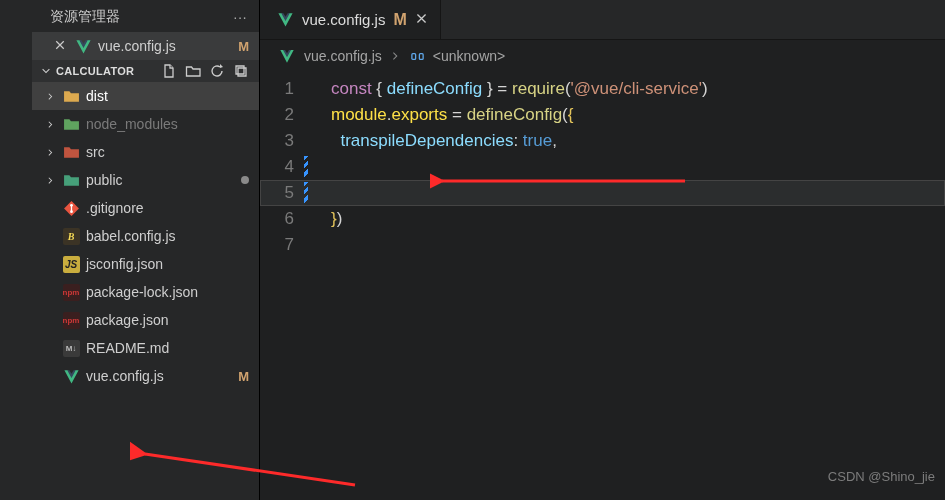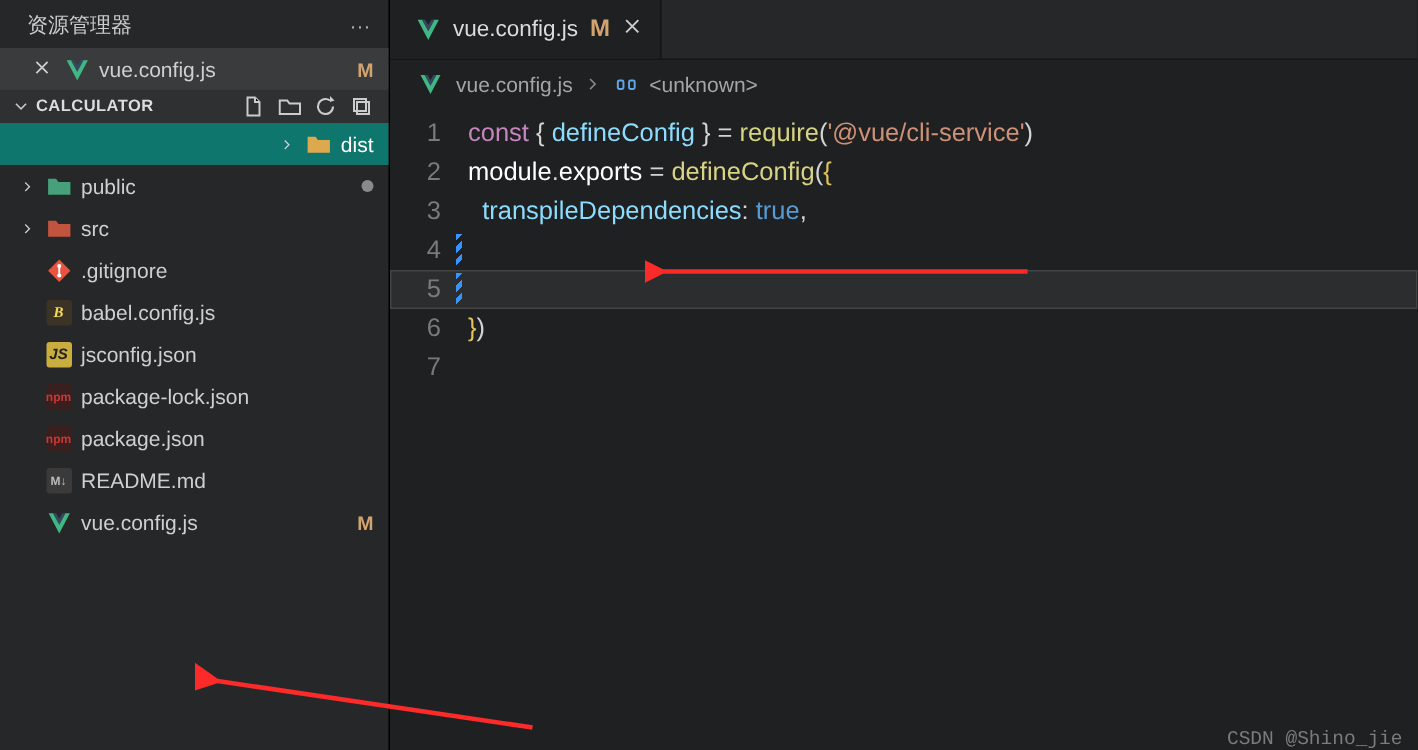--- a/index.html
+++ b/index.html
@@ -1,32 +1,32 @@
 <!DOCTYPE html>
 <html><head>
 <meta charset="utf-8">
 <style>
 * { margin:0; padding:0; box-sizing:border-box; font-family:"Segoe UI","Microsoft YaHei",Consolas,sans-serif; -webkit-font-smoothing:antialiased; }
 body { background:#1e1e1e; color:#ccc; width:945px; height:500px; overflow:hidden; display:flex; position:relative; }
 
 
-.sidebar { width:260px; background:#262728; display:flex; flex-direction:column; font-size:14px; border-right:1px solid #000; }
+.sidebar { width:260px; background:#262728; display:flex; flex-direction:column; font-size:14px; border-right:1px solid #000;padding-left:32px; }
 .side-head { display:flex; align-items:center; justify-content:space-between; padding:8px 12px 6px 18px; color:#ccc; font-size:14px; }
 .side-head .more { color:#aaa; cursor:pointer; }
 
 .sec-head { padding:3px 6px 3px 8px; display:flex; align-items:center; gap:4px; color:#ddd; }
 .sec-head svg.chev { flex:0 0 auto; }
 .sec-head .title { font-weight:700; font-size:13.5px; }
 .sec-actions { margin-left:auto; display:flex; gap:8px; color:#bbb; }
 .sec-actions svg { cursor:pointer; }
 
 .files { display:flex; flex-direction:column; }
 .item { display:flex; align-items:center; height:28px; padding:0 10px 0 12px; gap:6px; cursor:pointer; position:relative; }
 .item.depth1 { padding-left:14px; }
-.item.selected { background:#0f766e; color:#fff;justify-content:flex-end; }
+.item.selected { background:#404040; color:#fff; }
 .item.active-ed { background:#3a3b3c; }
 .item .chev-sp { width:10px; display:inline-flex; justify-content:center; }
 .item .chev-sp.hidden { visibility:hidden; }
 .item .label { color:#cfcfcf; font-size:14px; }
 .item.selected .label { color:#fff; }
 .item .m-ind { margin-left:auto; color:#d1a36f; font-weight:600; font-size:13px; }
 .item .dot { margin-left:auto; width:8px;height:8px;border-radius:50%;background:#8a8a8a; }
 .icon-box { width:18px;height:18px; display:inline-flex; align-items:center; justify-content:center; }
 .item .close { width:14px; color:#ccc; }
 .dim .label{ color:#7a7a7a; }
@@ -43,37 +43,37 @@
 .tab .close { color:#ccc; cursor:pointer; }
 
 .bc { display:flex; align-items:center; gap:8px; padding:7px 18px; color:#a5a5a5; font-size:14px; }
 .bc svg { flex:0 0 auto; }
 
 .code-wrap { flex:1; font-family:Consolas,monospace; font-size:17px; line-height:26px; padding:4px 0; position:relative;}
 .codeline { display:flex; }
 .codeline.current{ background:#2b2d2e; box-shadow: inset 0 0 0 1px #444;}
 .gutter { width:52px; text-align:right; padding-right:18px; color:#7a7a7a; position:relative;}
 .chg::before { content:""; position:absolute; right:4px; top:2px; bottom:2px; width:4px; background:repeating-linear-gradient(135deg,#3794ff 0 3px,transparent 3px 6px);}
-.linebody { white-space:pre; }
+.linebody { white-space:pre;margin-left:19px; }
 
 
 .k-kw  { color:#c586c0; }
 .k-fn  { color:#d7d385; }
 .k-var { color:#8cdcfe; }
-.k-mod { color:#ffffff; }
+.k-mod { color:#fde047; }
 .k-str { color:#ce9178; }
 .k-pu  { color:#d4d4d4; }
 .k-num { color:#569cd6; }
 .k-gold{ color:#e3c45b; }
 
 
 .arrow { position:absolute; pointer-events:none; }
 
 
-.wm { position:absolute; bottom:0; right:10px; color:#7c7c7c; font-size:13px;font-family:Liberation Mono, monospace; }
+.wm { position:absolute; bottom:16px; right:10px; color:#7c7c7c; font-size:13px; }
 
 .calc-title { flex:1; font-weight:700; font-size:11px; letter-spacing:.3px;}
 </style>
 </head>
 <body>
 
 <div class="sidebar">
   <div class="side-head">
     <span>资源管理器</span>
     <span class="more">···</span>
@@ -125,46 +125,59 @@
             <path fill="#ccc" d="M5 3l5 5-5 5-1-1 4-4-4-4z"></path>
           </svg>
         </span>
         <span class="icon-box">
           <svg width="17" height="17" viewBox="0 0 16 16">
             <path fill="#dca94f" d="M1 3h5l1.5 2H15v8H1z"></path>
           </svg>
         </span>
         <span class="label">dist</span>
       </div>
-      <div class="item depth1">
+      <div class="item depth1 dim">
         <span class="chev-sp">
           <svg width="11" height="11" viewBox="0 0 16 16">
             <path fill="#ccc" d="M5 3l5 5-5 5-1-1 4-4-4-4z"></path>
           </svg>
         </span>
         <span class="icon-box">
           <svg width="17" height="17" viewBox="0 0 16 16">
-            <path fill="#46a07a" d="M1 3h5l1.5 2H15v8H1z"></path>
-          </svg>
-        </span>
-        <span class="label">public</span>
-        <span class="dot"></span>
+            <path fill="#5fa35f" d="M1 3h5l1.5 2H15v8H1z"></path>
+          </svg>
+        </span>
+        <span class="label">node_modules</span>
       </div>
       <div class="item depth1">
         <span class="chev-sp">
           <svg width="11" height="11" viewBox="0 0 16 16">
             <path fill="#ccc" d="M5 3l5 5-5 5-1-1 4-4-4-4z"></path>
           </svg>
         </span>
         <span class="icon-box">
           <svg width="17" height="17" viewBox="0 0 16 16">
             <path fill="#c0543f" d="M1 3h5l1.5 2H15v8H1z"></path>
           </svg>
         </span>
         <span class="label">src</span>
+      </div>
+      <div class="item depth1">
+        <span class="chev-sp">
+          <svg width="11" height="11" viewBox="0 0 16 16">
+            <path fill="#ccc" d="M5 3l5 5-5 5-1-1 4-4-4-4z"></path>
+          </svg>
+        </span>
+        <span class="icon-box">
+          <svg width="17" height="17" viewBox="0 0 16 16">
+            <path fill="#46a07a" d="M1 3h5l1.5 2H15v8H1z"></path>
+          </svg>
+        </span>
+        <span class="label">public</span>
+        <span class="dot"></span>
       </div>
       <div class="item depth1">
         <span class="chev-sp hidden"></span>
         <span class="icon-box">
           <svg width="17" height="17" viewBox="0 0 16 16">
             <path fill="#e8543f" d="M8 1l7 7-7 7-7-7z"></path>
             <circle cx="8" cy="5" r="1.3" fill="#fff"></circle>
             <circle cx="8" cy="11" r="1.3" fill="#fff"></circle>
             <path stroke="#fff" stroke-width="1.2" d="M8 5v6"></path>
           </svg>

